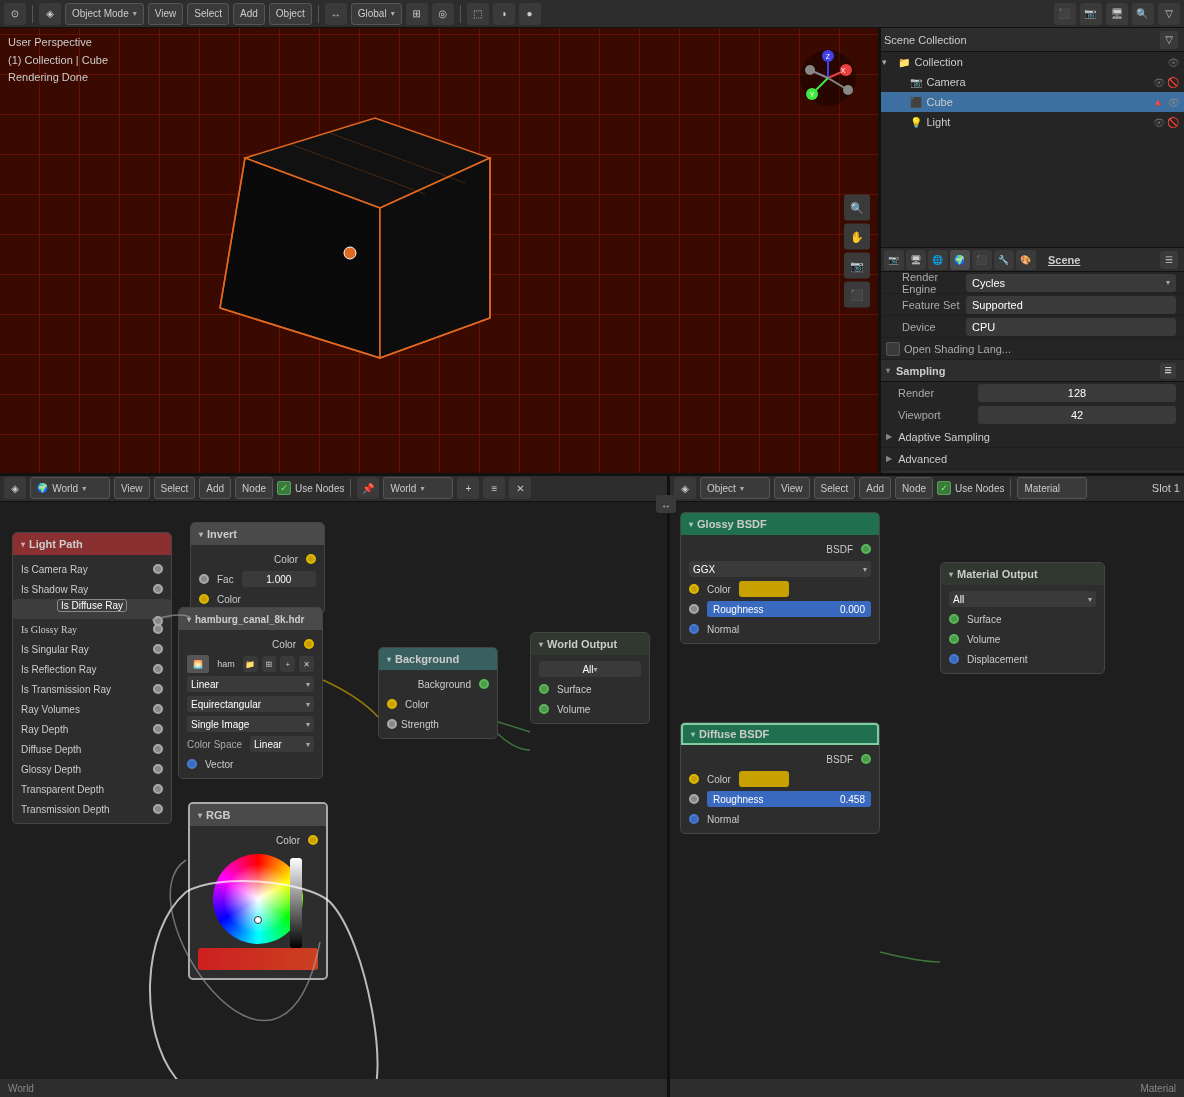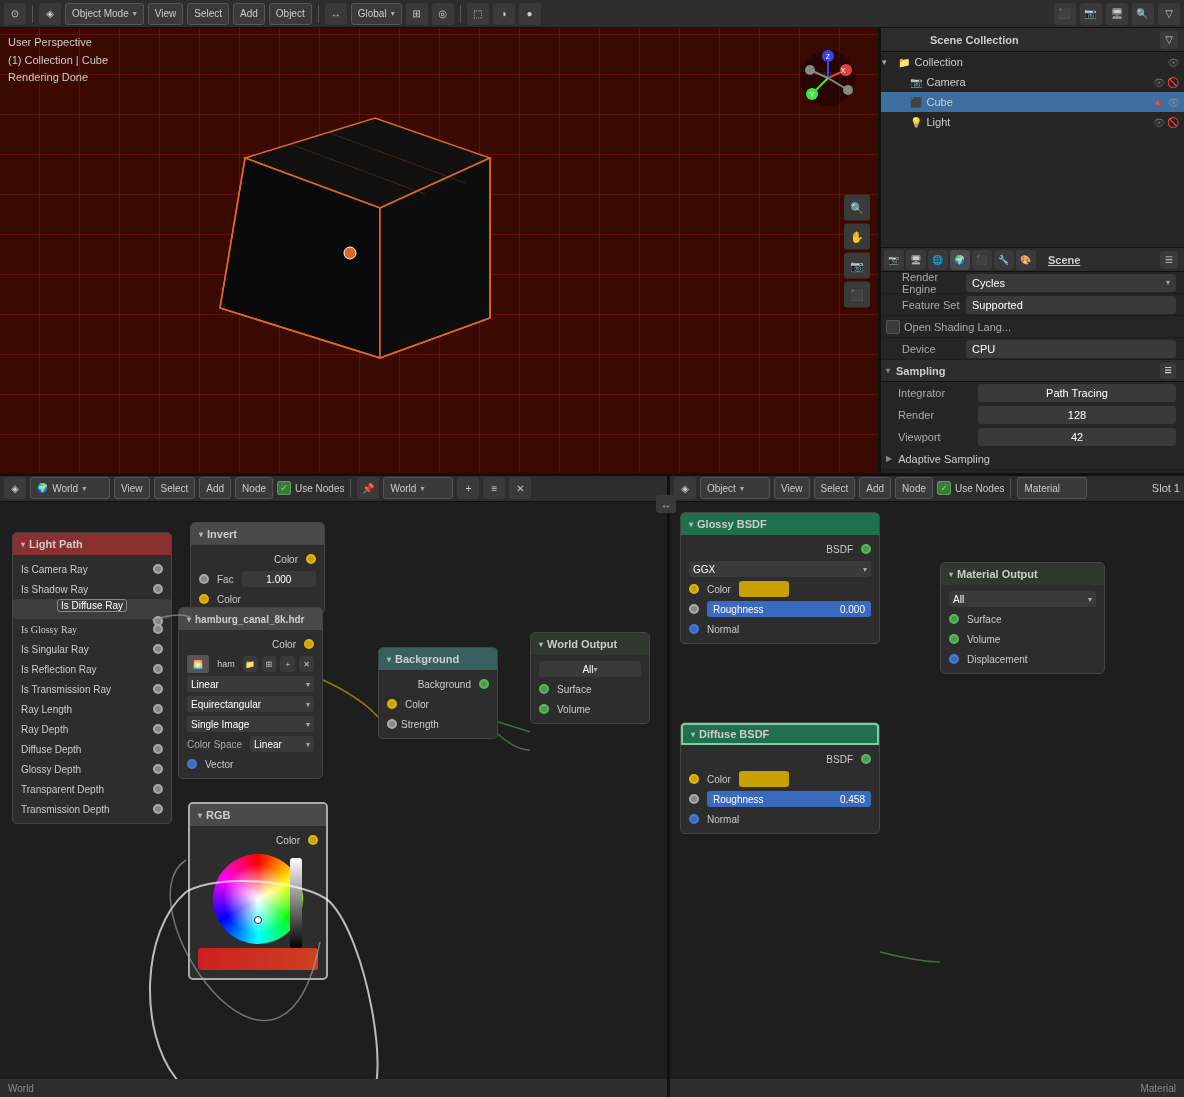--- a/index.html
+++ b/index.html
@@ -485,21 +485,21 @@
   <div class="viewport-tools-right">
     <div class="vp-tool-btn">🔍</div>
     <div class="vp-tool-btn">✋</div>
     <div class="vp-tool-btn">📷</div>
     <div class="vp-tool-btn">⬛</div>
   </div>
 </div>
 
 <div class="outliner-section">
   <div class="outliner-topbar">
-    <span style="font-size:11px;font-weight:bold;color:#ccc;margin-left:46px;">Scene Collection</span>
+    <span style="font-size:11px;font-weight:normal;color:#ccc;">Scene Collection</span>
     <div style="margin-left:auto; display:flex; gap:3px;">
       <div class="toolbar-icon" style="width:18px;height:18px;">▽</div>
     </div>
   </div>
 
   <div class="tree-row">
     <span style="display:inline-block;width:16px;font-size:9px;color:#aaa;">▾</span>
     <span style="font-size:10px;color:#8ab0d0;margin-right:4px;">📁</span>
     <span>Collection</span>
     <span style="margin-left:auto;font-size:10px;color:#666;">👁</span>
@@ -551,43 +551,37 @@
   </div>
 
   <div class="prop-row">
     <span class="prop-label">Feature Set</span>
     <div class="prop-dropdown">
       <span>Supported</span>
     </div>
   </div>
 
   <div class="prop-row">
-    <div class="checkbox-unchecked" style="margin-right:4px;"></div>
-    <span style="font-size:11px;color:#aaa;">Open Shading Lang...</span>
-  </div>
-
-  <div class="prop-row">
     <span class="prop-label">Device</span>
     <div class="prop-dropdown">
       <span>CPU</span>
     </div>
+  </div>
+
+  <div class="prop-row">
+    <div class="checkbox-unchecked" style="margin-right:4px;"></div>
+    <span style="font-size:11px;color:#aaa;">Open Shading Lang...</span>
   </div>
 
   <div class="section-header">
     <span class="section-triangle">▾</span>
     <span>Sampling</span>
     <div class="toolbar-icon" style="width:16px;height:16px;font-size:8px;margin-left:auto;">☰</div>
   </div>
 
-  <div class="sampling-row">
-    <span class="sampling-label">Integrator</span>
-    <div class="sampling-value">
-      <span>Path Tracing</span>
-    </div>
-  </div>
 
   <div class="sampling-row">
     <span class="sampling-label">Render</span>
     <div class="sampling-value">
       <span>128</span>
     </div>
   </div>
 
   <div class="sampling-row">
     <span class="sampling-label">Viewport</span>
@@ -727,21 +721,21 @@
         </div>
         <div class="node-row">
           <span style="flex:1;font-size:10px;color:#ccc;">Is Reflection Ray</span>
           <div class="node-socket socket-gray node-right-socket"></div>
         </div>
         <div class="node-row">
           <span style="flex:1;font-size:10px;color:#ccc;">Is Transmission Ray</span>
           <div class="node-socket socket-gray node-right-socket"></div>
         </div>
         <div class="node-row">
-          <span style="flex:1;font-size:10px;color:#ccc;">Ray Length</span>
+          <span style="flex:1;font-size:10px;color:#ccc;">Ray Volumes</span>
           <div class="node-socket socket-gray node-right-socket"></div>
         </div>
         <div class="node-row">
           <span style="flex:1;font-size:10px;color:#ccc;">Ray Depth</span>
           <div class="node-socket socket-gray node-right-socket"></div>
         </div>
         <div class="node-row">
           <span style="flex:1;font-size:10px;color:#ccc;">Diffuse Depth</span>
           <div class="node-socket socket-gray node-right-socket"></div>
         </div>

